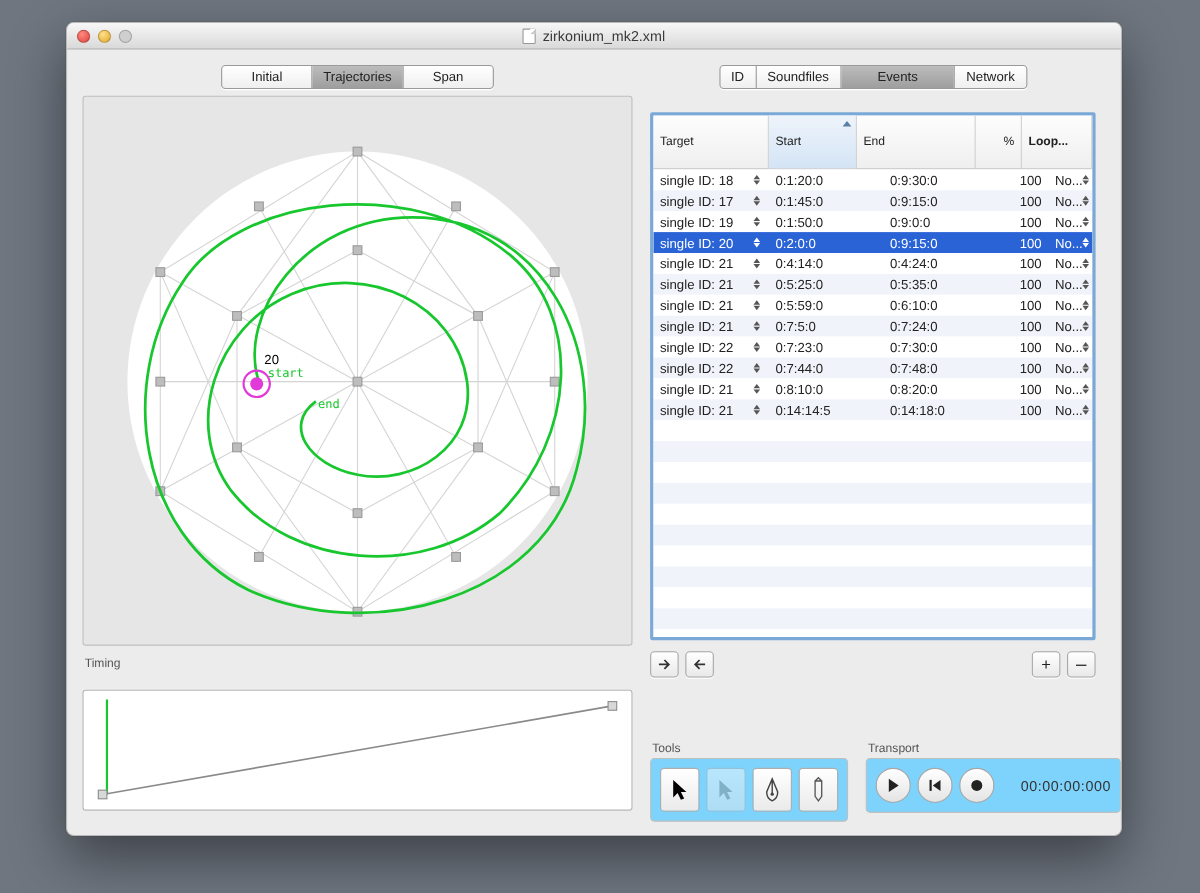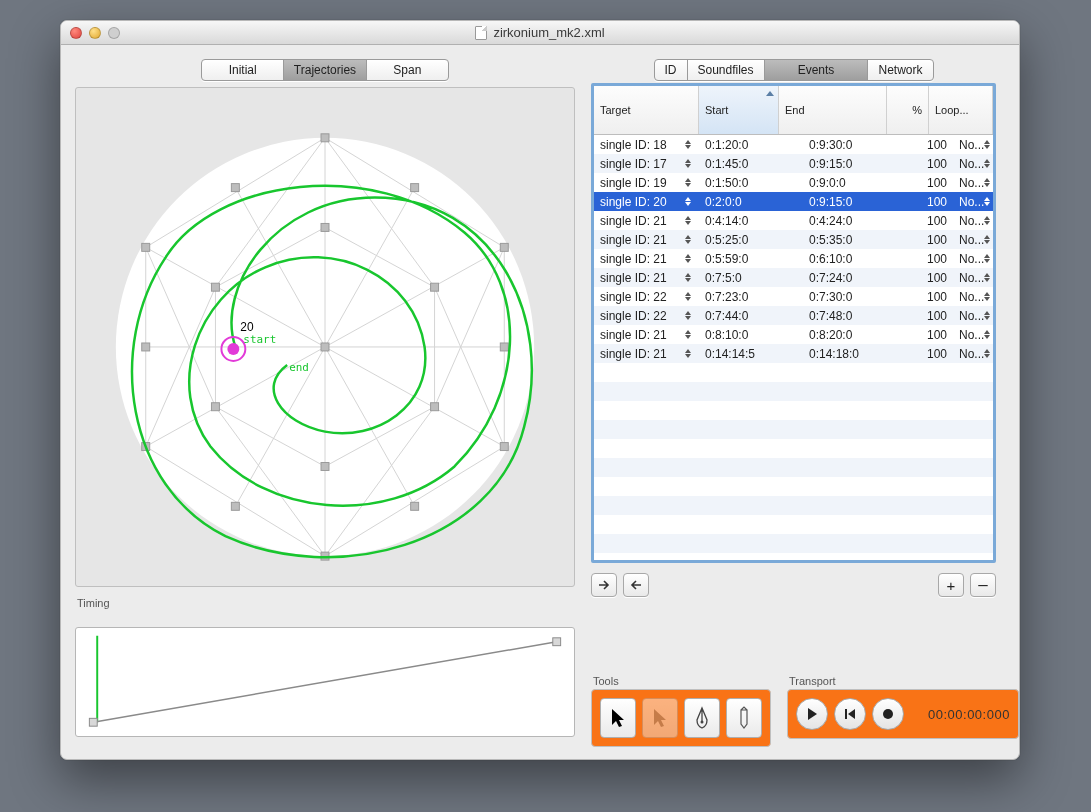--- a/index.html
+++ b/index.html
@@ -60,34 +60,34 @@
 
   .section-label{ font-size:11px; color:#555; margin:10px 0 18px 2px; }
   .timing-box{
     width:500px; height:110px; background:#fff;
     border:1px solid #b6b6b6; border-radius:3px; position:relative;
   }
 
   
   .right-col { position:absolute; left:530px; top:14px; width:405px; }
 
-  .segmented.right { width:280px; margin:0 auto 2px; }
+  .segmented.right { width:280px; margin:0 auto 21px; }
   .segmented.right .seg{ padding:3px 10px; flex:0 0 auto;}
   .segmented.right .seg.events{flex:1;}
 
   .table-wrap{
     width:405px; height:480px;
     border:3px solid #7aa9d8;
     border-radius:2px;
     background:#fff;
     overflow:hidden;
   }
   .thead{ display:flex; background:linear-gradient(#fdfdfd,#efefef); border-bottom:1px solid #bdbdbd; font-size:11px;}
   .thead .th{ padding:18px 6px; border-right:1px solid #d0d0d0; position:relative; }
-  .th-target{width:105px;} .th-start{width:80px; background:linear-gradient(#eef4fb,#d4e4f5);} .th-end{width:108px;} .th-pct{width:42px; text-align:right;} .th-loop{flex:1;}
+  .th-target{width:105px;} .th-start{width:80px; background:linear-gradient(#eef4fb,#d4e4f5);} .th-end{width:108px;} .th-pct{width:42px; text-align:right;} .th-loop{flex:1;font-weight:bold;}
   .sort-arrow{ position:absolute; right:4px; top:5px; width:0;height:0;border-left:4px solid transparent;border-right:4px solid transparent;border-bottom:5px solid #5b7fa6;}
 
   .tbody{ font-size:12px; }
   .row{ display:flex; align-items:center; height:19px; }
   .row:nth-child(odd){background:#fff;}
   .row:nth-child(even){background:#f0f4fa;}
   .row.selected{ background:#2a63d6 !important; color:#fff; }
   .cell{ padding:0 6px; overflow:hidden; white-space:nowrap; }
   .c-target{width:105px; display:flex; align-items:center;}
   .c-start{width:80px;} .c-end{width:108px;margin-left:24px;} .c-pct{width:42px; text-align:right;} .c-loop{flex:1; display:flex; align-items:center;}
@@ -106,21 +106,21 @@
     box-shadow:0 1px 0 #fff; cursor:default;
   }
   .smallbtn svg{display:block;}
   .spacer{flex:1;}
 
   
   .bottom-right{ position:absolute; left:530px; top:630px; width:405px; display:flex; gap:16px; }
   .group{ }
   .group-label{ font-size:11px; color:#555; margin:0 0 2px 2px;}
   .group-box{
-    border:1px solid #bfbfbf; border-radius:4px; background:#f97316;
+    border:1px solid #bfbfbf; border-radius:4px; background:#7dd3fc;
     padding:8px; display:flex; align-items:center; gap:6px;
   }
   .toolbtn{
     width:36px; height:40px; border:1px solid #aeaeae; border-radius:4px;
     background:linear-gradient(#fff,#eaeaea);
     display:flex; align-items:center; justify-content:center;
     box-shadow:inset 0 1px 0 #fff;
   }
   .toolbtn.disabled{ opacity:.45; }
   .transport-box{ min-width:210px; }

